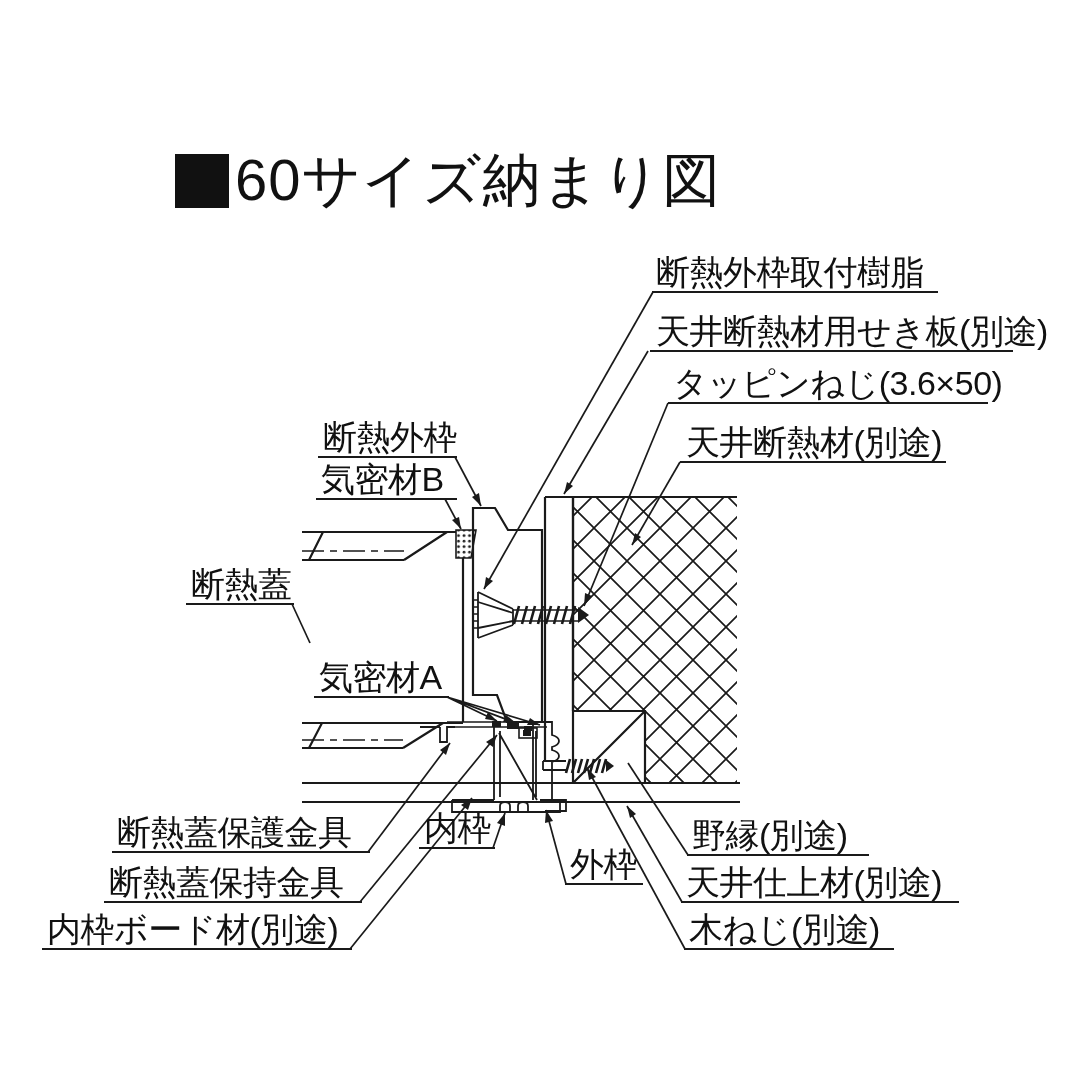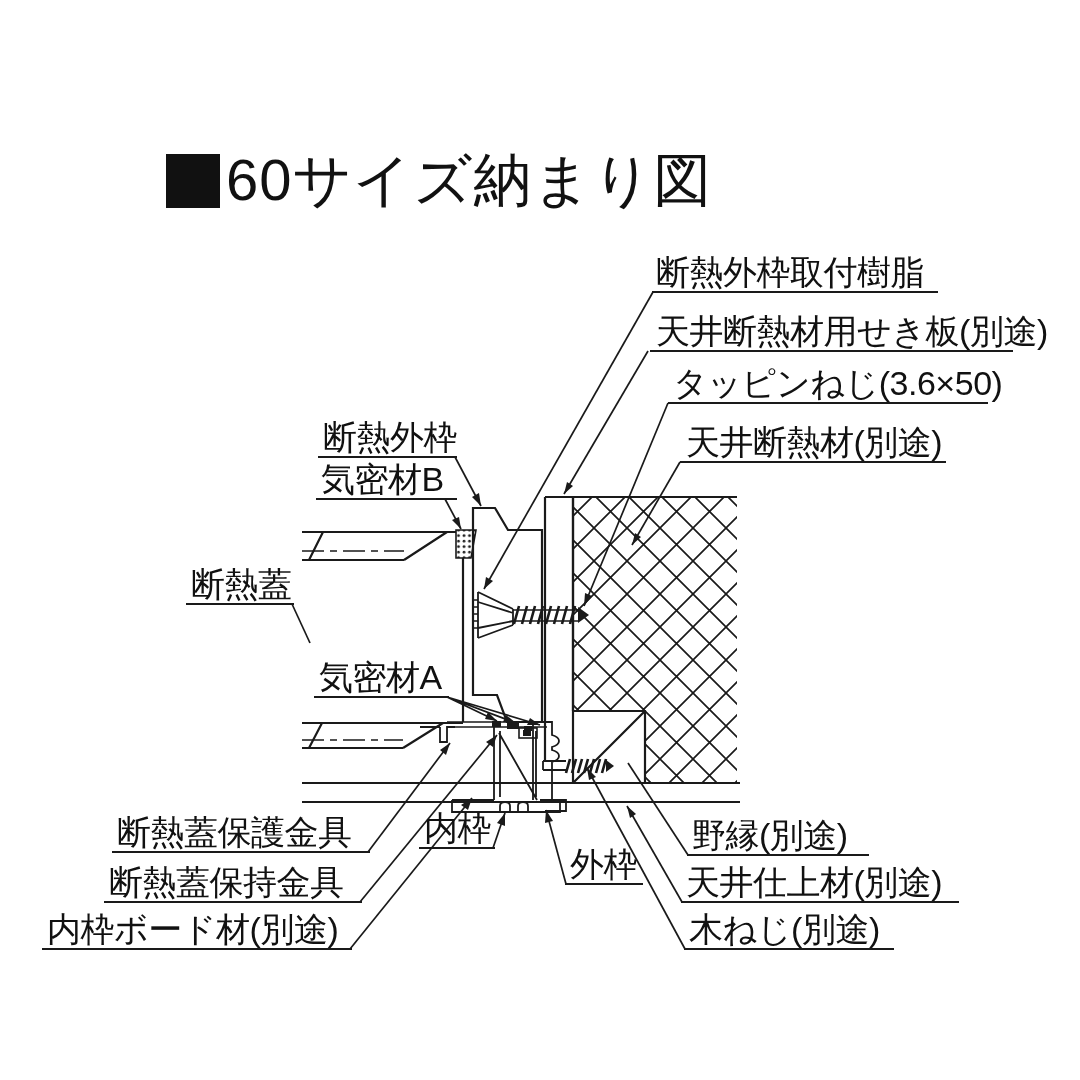--- a/index.html
+++ b/index.html
@@ -1,18 +1,18 @@
 <!DOCTYPE html>
 <html><head>
 <meta charset="utf-8">
 <style>
   html,body{margin:0;padding:0;background:#888;}
   .stage{position:relative;width:1080px;height:1080px;background:#ffffff;overflow:hidden;
          font-family:"Liberation Sans","DejaVu Sans",sans-serif;color:#111;}
-  .title{position:absolute;left:166px;top:142px;display:flex;align-items:center;gap:6px;}
+  .title{position:absolute;left:175px;top:142px;display:flex;align-items:center;gap:6px;}
   .title .sq{width:54px;height:54px;background:#111;flex:0 0 auto;}
   .title .tx{font-size:58px;font-weight:500;letter-spacing:1px;white-space:nowrap;color:#111;}
   svg{position:absolute;left:0;top:0;}
   svg text{font-family:"Liberation Sans","DejaVu Sans",sans-serif;font-size:34px;fill:#111;letter-spacing:-0.5px;white-space:pre;}
 </style>
 </head>
 <body>
 
 <div class="stage">
 

